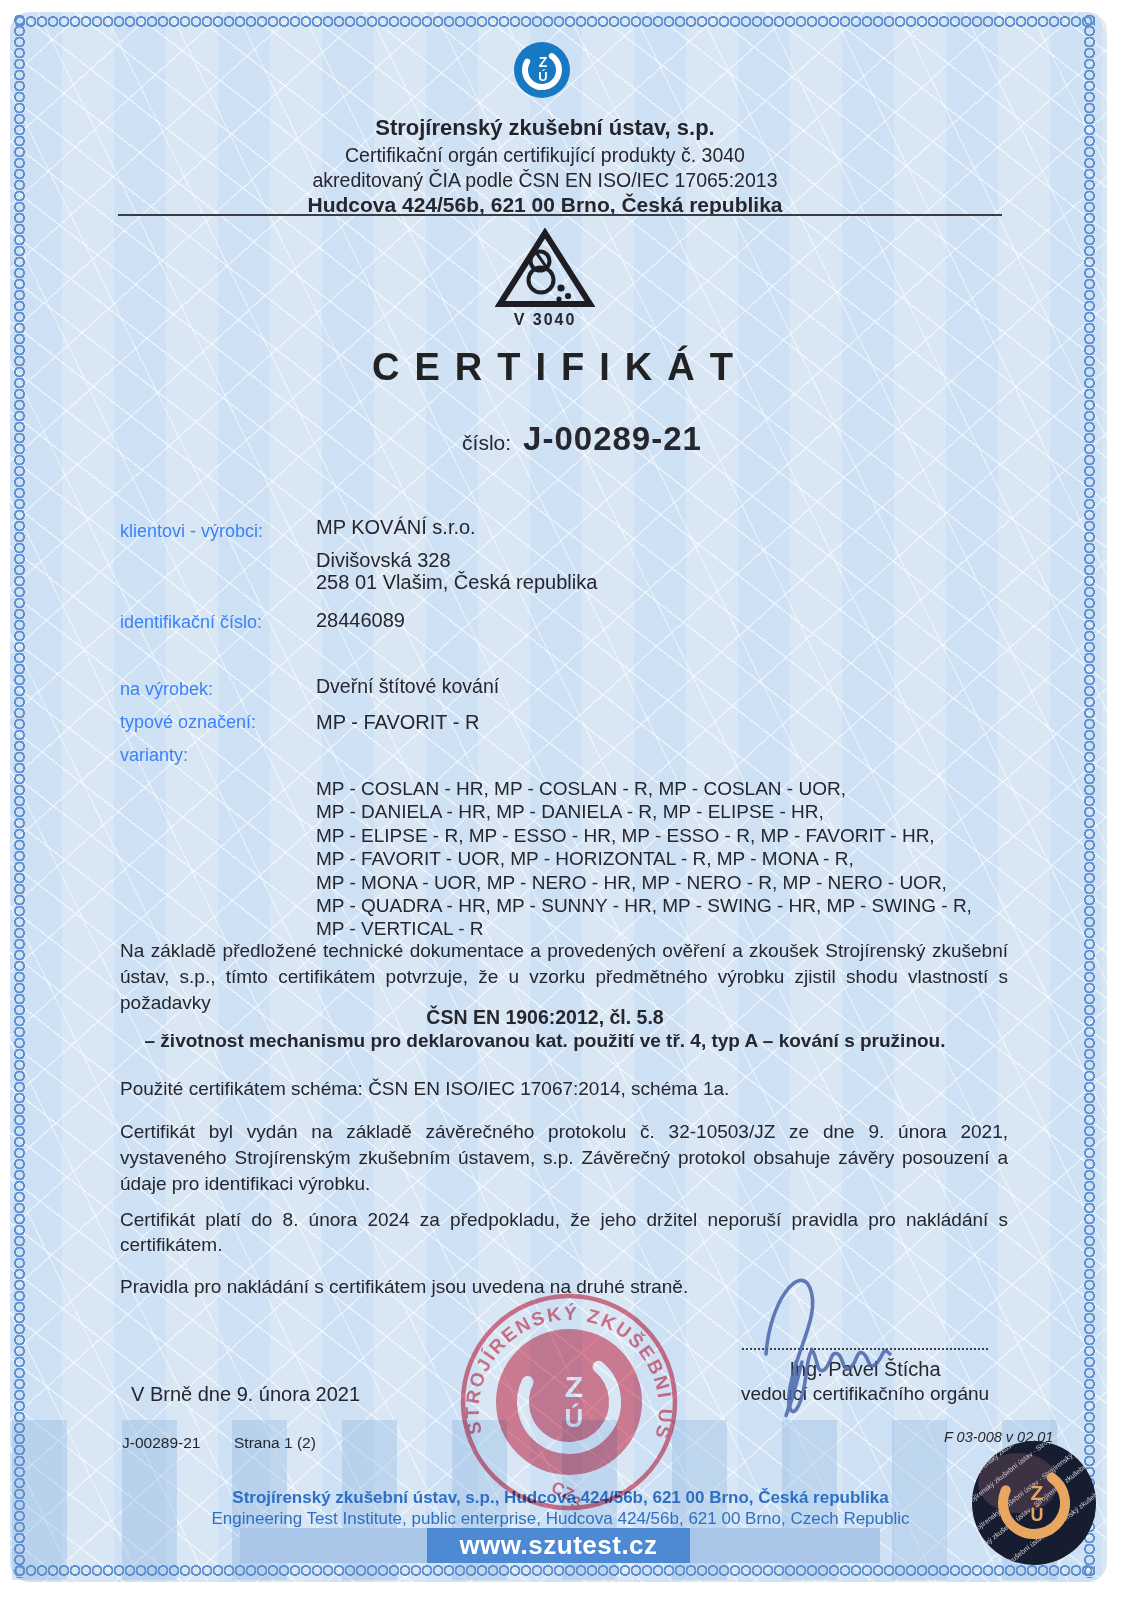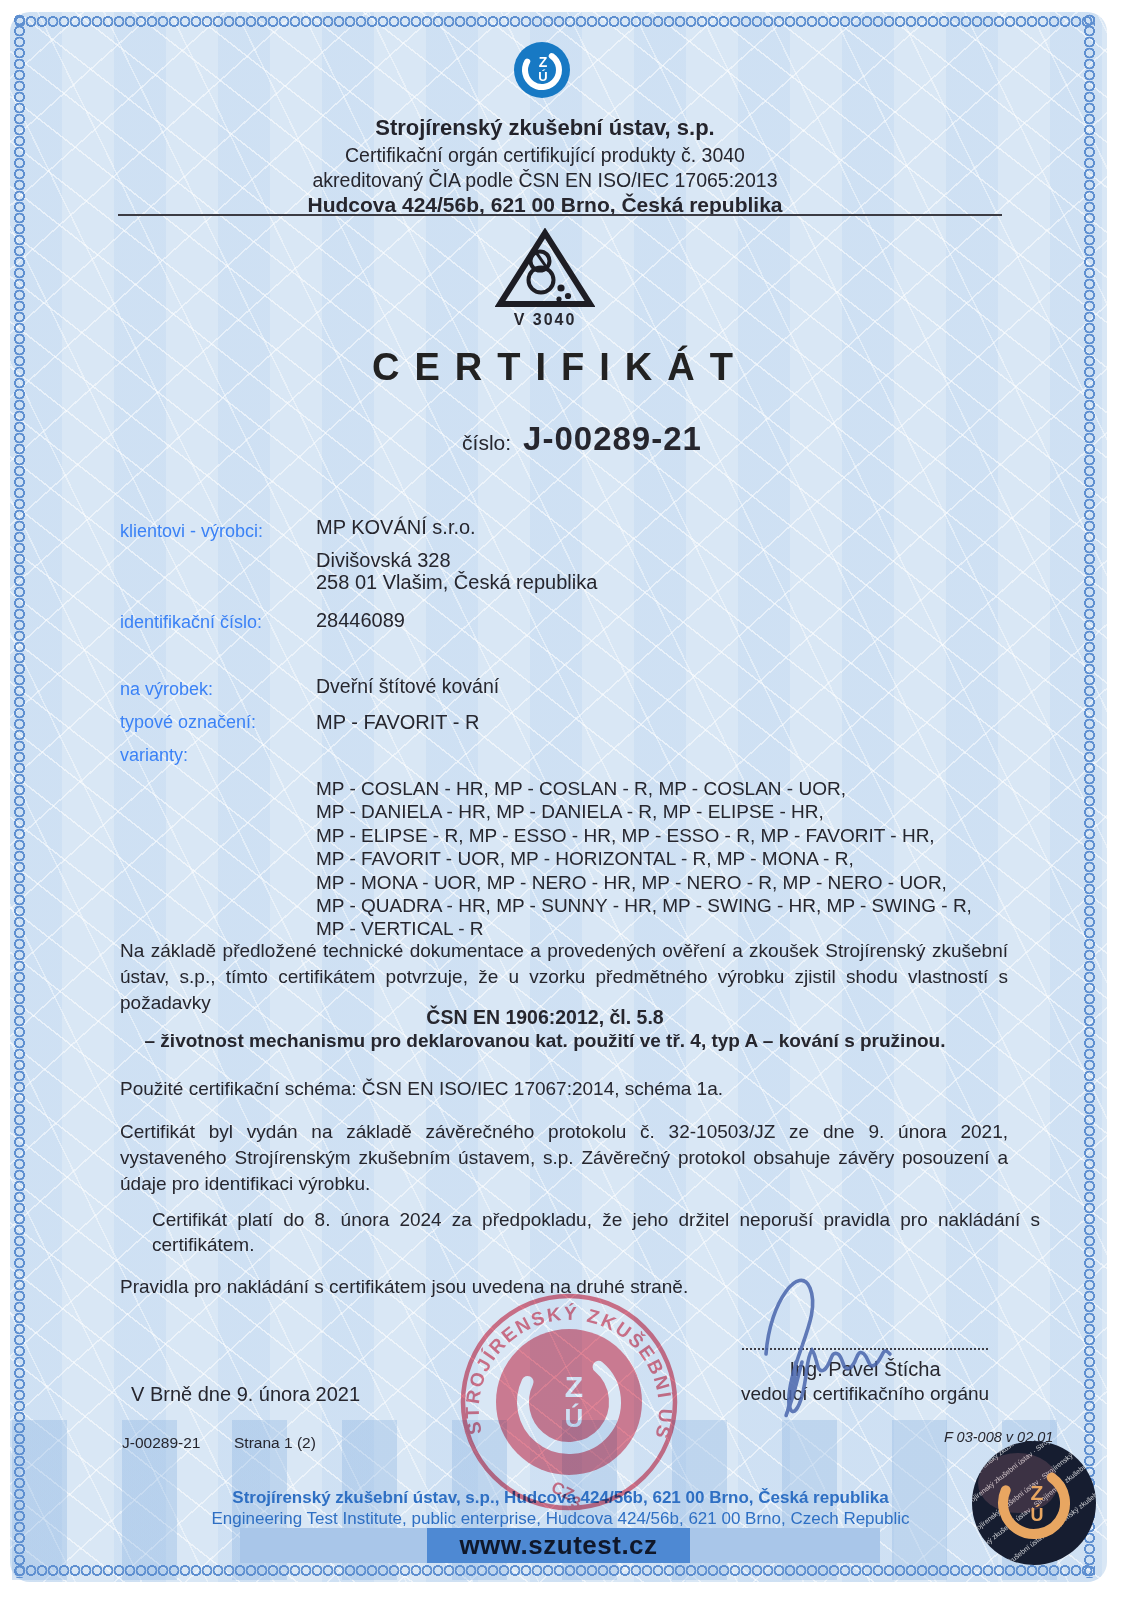--- a/index.html
+++ b/index.html
@@ -58,21 +58,21 @@
   .variants{left:316px;top:777px;font-size:19px;line-height:23.4px;z-index:5;}
   
   .smallrow{font-size:15.5px;z-index:5;}
   .formcode{left:944px;top:1429px;font-size:14.5px;font-style:italic;z-index:5;}
   .f-line{left:0;width:1121px;text-align:center;color:#2e6fc3;z-index:5;}
   .f1{top:1488px;font-size:17px;font-weight:bold;}
   .f2{top:1509px;font-size:17px;}
   .band-outer{left:240px;top:1528px;width:640px;height:35px;background:#a9c6e9;z-index:5;}
   .band-inner{left:427px;top:1528px;width:263px;height:35px;background:#4e89d3;z-index:6;
               display:flex;align-items:center;justify-content:center;}
-  .band-inner span{color:#0f172a;font-weight:bold;font-size:26px;letter-spacing:.5px;}
+  .band-inner span{color:#ffffff;font-weight:bold;font-size:26px;letter-spacing:.5px;}
   
   .stamp{left:458px;top:1291px;width:222px;height:222px;z-index:7;mix-blend-mode:multiply;opacity:.9;}
   .sig{left:748px;top:1258px;width:170px;height:170px;z-index:8;}
   .dotline{left:742px;top:1348px;width:246px;border-bottom:2.5px dotted #3e3e46;z-index:6;}
   .signame{left:720px;top:1358px;width:290px;text-align:center;font-size:20px;z-index:6;}
   .sigrole{left:720px;top:1383px;width:290px;text-align:center;font-size:19px;z-index:6;}
   .holo{left:972px;top:1441px;width:124px;height:124px;z-index:9;}
   .holo-wrap{width:124px;height:124px;border-radius:50%;overflow:hidden;position:relative;background:#161d30;}
   .holo-micro{position:absolute;white-space:nowrap;color:rgba(255,255,255,.78);font-size:7px;transform:rotate(-38deg);transform-origin:left top;}
 </style>
@@ -135,23 +135,23 @@
   <div>MP - ELIPSE - R, MP - ESSO - HR, MP - ESSO - R, MP - FAVORIT - HR,</div>
   <div>MP - FAVORIT - UOR, MP - HORIZONTAL - R, MP - MONA - R,</div>
   <div>MP - MONA - UOR, MP - NERO - HR, MP - NERO - R, MP - NERO - UOR,</div>
   <div>MP - QUADRA - HR, MP - SUNNY - HR, MP - SWING - HR, MP - SWING - R,</div>
   <div>MP - VERTICAL - R</div>
 </div>
 
 <div class="abs para" style="top:938px;">Na základě předložené technické dokumentace a provedených ověření a zkoušek Strojírenský zkušební ústav, s.p., tímto certifikátem potvrzuje, že u vzorku předmětného výrobku zjistil shodu vlastností s požadavky</div>
 <div class="abs center1090 bold z5" style="top:1006px;font-size:19.5px;">ČSN EN 1906:2012, čl. 5.8</div>
 <div class="abs center1090 bold z5" style="top:1030px;font-size:19px;">– životnost mechanismu pro deklarovanou kat. použití ve tř. 4, typ A – kování s pružinou.</div>
-<div class="abs z5" style="left:120px;top:1078px;font-size:19px;">Použité certifikační schéma: ČSN EN ISO/IEC 17067:2014, schéma 1a.</div>
+<div class="abs z5" style="left:120px;top:1078px;font-size:19px;">Použité certifikátem schéma: ČSN EN ISO/IEC 17067:2014, schéma 1a.</div>
 <div class="abs para" style="top:1119px;">Certifikát byl vydán na základě závěrečného protokolu č. 32-10503/JZ ze dne 9. února 2021, vystaveného Strojírenským zkušebním ústavem, s.p. Závěrečný protokol obsahuje závěry posouzení a údaje pro identifikaci výrobku.</div>
-<div class="abs para" style="top:1207px;line-height:25px;margin-left:32px;">Certifikát platí do 8. února 2024 za předpokladu, že jeho držitel neporuší pravidla pro nakládání s certifikátem.</div>
+<div class="abs para" style="top:1207px;line-height:25px;">Certifikát platí do 8. února 2024 za předpokladu, že jeho držitel neporuší pravidla pro nakládání s certifikátem.</div>
 <div class="abs z5" style="left:120px;top:1276px;font-size:19px;">Pravidla pro nakládání s certifikátem jsou uvedena na druhé straně.</div>
 
 <div class="abs z5" style="left:131px;top:1383px;font-size:20px;">V Brně dne 9. února 2021</div>
 
 <div class="abs dotline"></div>
 <svg class="abs sig" viewBox="0 0 170 170">
   <g fill="none" stroke="#4a66ad" stroke-width="3.6" stroke-linecap="round" opacity="0.85">
     <path d="M 18,96 C 22,42 52,6 62,30 C 72,54 52,86 44,120 C 36,154 46,166 54,138 C 60,116 58,100 64,92 C 70,100 68,116 76,112 C 84,106 82,92 90,96 C 96,100 94,114 102,110 C 110,104 108,90 116,96 C 122,102 120,112 128,106 C 136,98 134,88 142,96"></path>
     <path d="M 48,104 C 44,148 34,168 40,152 C 46,138 50,118 54,104"></path>
   </g>

